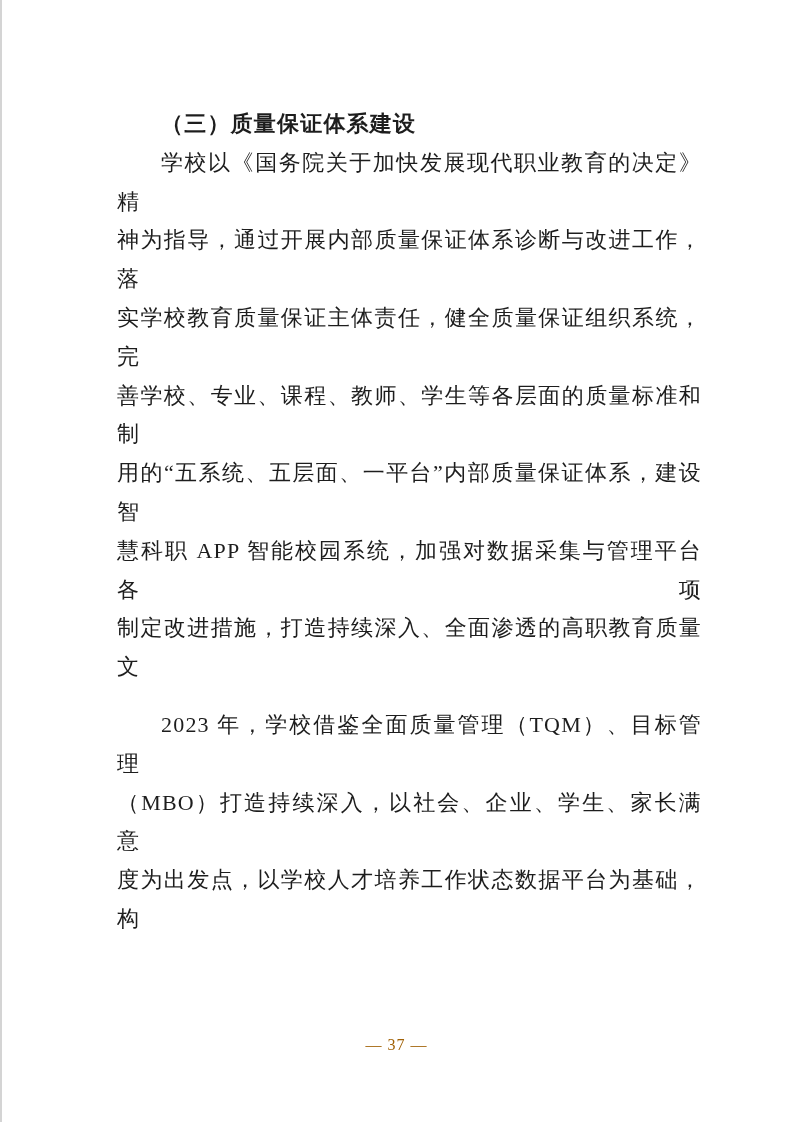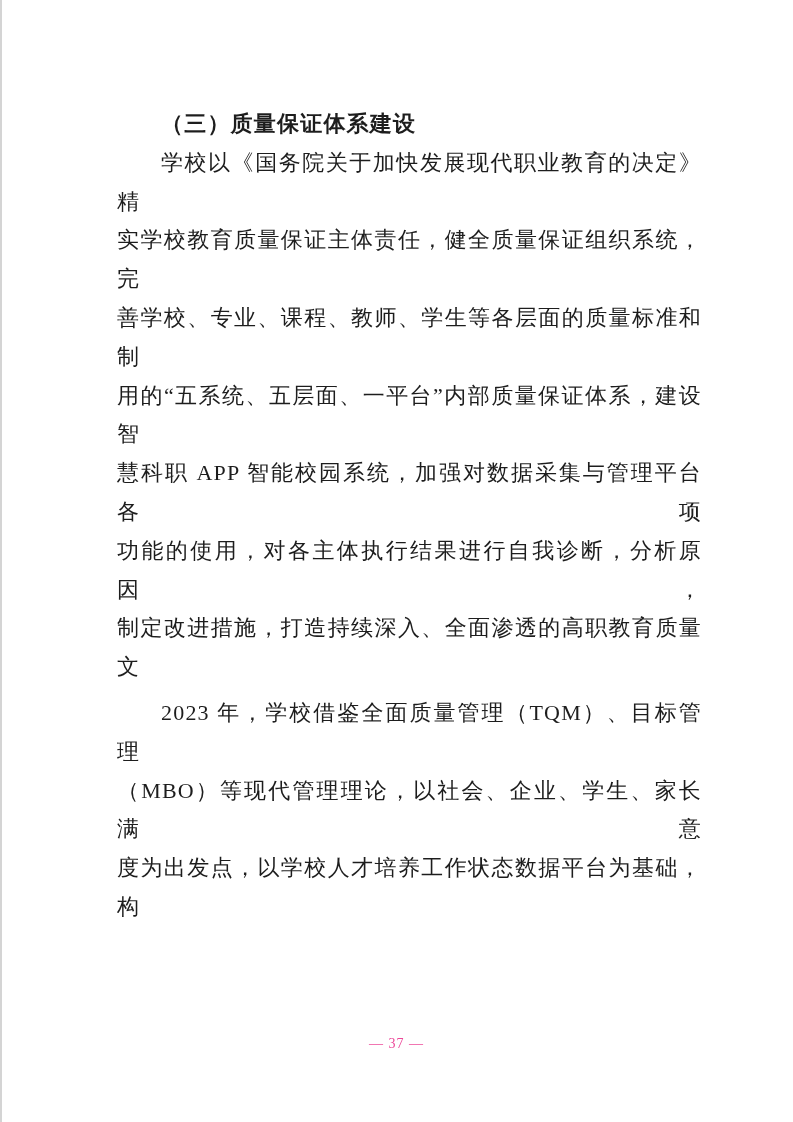--- a/index.html
+++ b/index.html
@@ -30,43 +30,43 @@
     letter-spacing: 1.2px;
     text-align: justify;
     white-space: nowrap;
   }
   .line.justify {
     white-space: normal;
     text-align-last: justify;
   }
   .line.indent { text-indent: 44px; }
   .line.heading { font-weight: bold; }
-  .line.space-before { margin-top: 7px; }
+  .line.space-before { margin-top: 19px; }
   .page-footer {
     position: absolute;
     left: 0; right: 0;
     top: 1036px;
     text-align: center;
-    font-size: 14px;
+    font-size: 16px;
     letter-spacing: 1px;
-    color: #ec4899;
+    color: #a16207;
   }
 </style>
 </head>
 <body>
 
 <div class="page-edge"></div>
 
 <div class="doc-body">
     <div class="line heading indent">（三）质量保证体系建设</div>
     <div class="line indent justify">学校以《国务院关于加快发展现代职业教育的决定》精</div>
+    <div class="line justify">神为指导，通过开展内部质量保证体系诊断与改进工作，落</div>
     <div class="line justify">实学校教育质量保证主体责任，健全质量保证组织系统，完</div>
     <div class="line justify">善学校、专业、课程、教师、学生等各层面的质量标准和制</div>
     <div class="line justify">用的“五系统、五层面、一平台”内部质量保证体系，建设智</div>
     <div class="line justify">慧科职 APP 智能校园系统，加强对数据采集与管理平台各项</div>
-    <div class="line justify">功能的使用，对各主体执行结果进行自我诊断，分析原因，</div>
     <div class="line justify">制定改进措施，打造持续深入、全面渗透的高职教育质量文</div>
     <div class="line indent justify space-before">2023 年，学校借鉴全面质量管理（TQM）、目标管理</div>
-    <div class="line justify">（MBO）等现代管理理论，以社会、企业、学生、家长满意</div>
+    <div class="line justify">（MBO）打造持续深入，以社会、企业、学生、家长满意</div>
     <div class="line justify">度为出发点，以学校人才培养工作状态数据平台为基础，构</div>
   </div>
 
 <div class="page-footer">— 37 —</div>
 
 </body></html>

